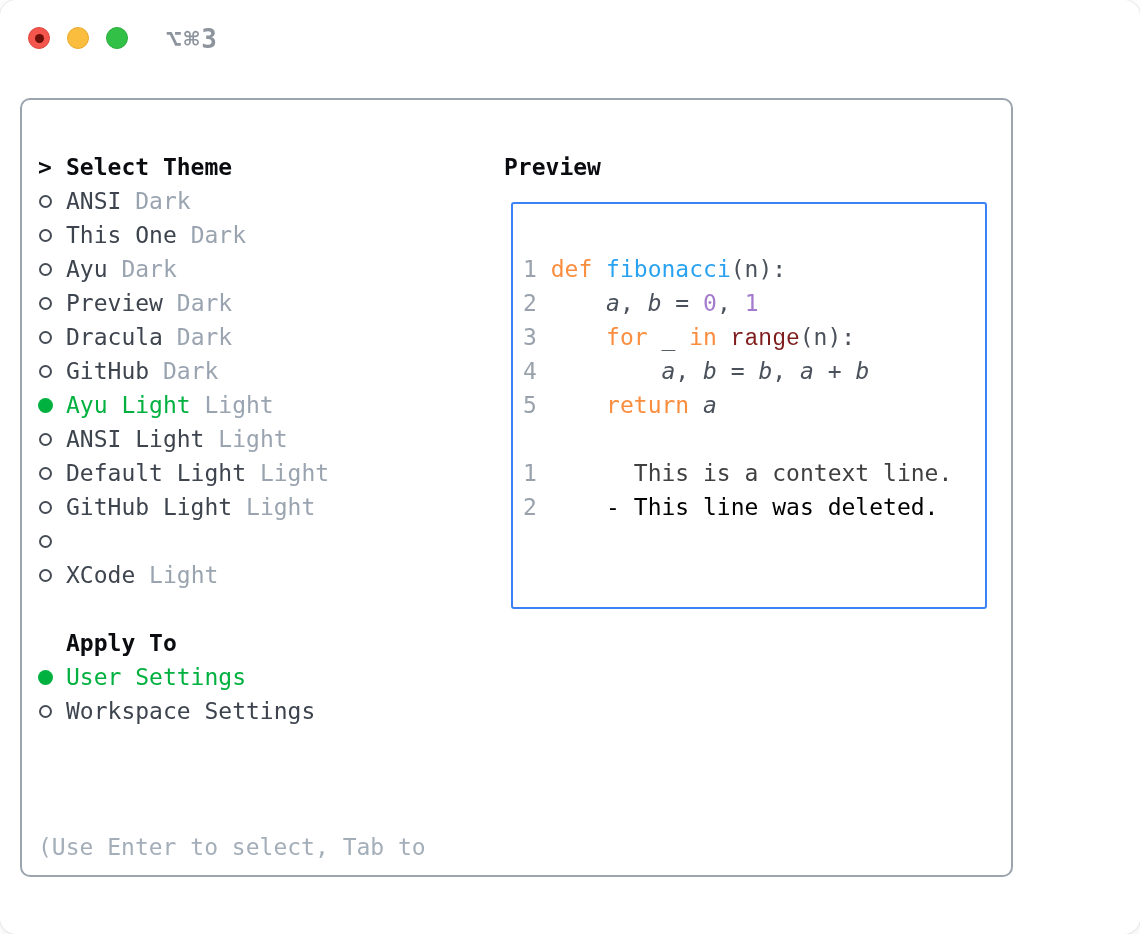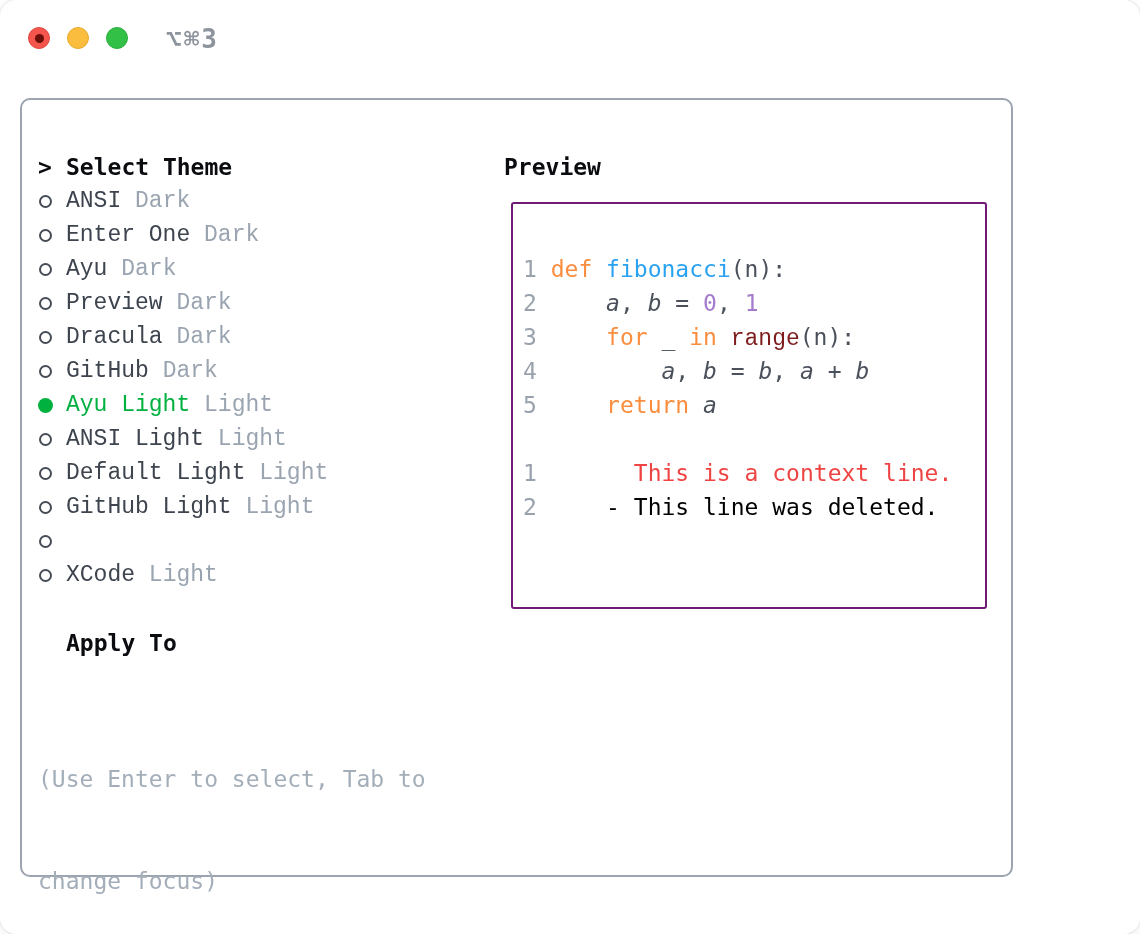--- a/index.html
+++ b/index.html
@@ -39,45 +39,45 @@
   }
   .trow { display:flex; align-items:center; height:34px; white-space:pre; }
   .mark {
     flex:0 0 28px; width:28px; display:inline-flex; align-items:center;
   }
   .circ {
     width:13px; height:13px; border:2px solid #454c56; border-radius:50%;
     margin-left:1px;
   }
   .circ.sel { width:15px; height:15px; border:none; background:#00b140; margin-left:0; }
-  .label { white-space:pre;font-family:Liberation Mono, monospace; }
+  .label { white-space:pre; }
   .header { font-weight:bold; color:#0a0c10; }
   .selname { color:#00b140; }
   .tag { color:#9aa4b0; }
   .spacer { height:34px; }
   .hint { color:#a4aeb9; white-space:pre; }
   
   .pv-header {
     position:absolute; left:482px; top:50px; height:34px;
     font-size:23px; line-height:34px; font-weight:bold; color:#0a0c10;
   }
   .pvbox {
     position:absolute; left:489px; top:102px; width:476px; height:407px;
-    border:2px solid #701a75; border-radius:3px; background:#ffffff;
+    border:2px solid #3b82f6; border-radius:3px; background:#ffffff;
   }
   .code { position:absolute; left:10px; top:48px; right:4px; }
   .cl { height:34px; white-space:pre; font-size:23px; line-height:34px; color:#4a515b; }
   .ln  { color:#99a2ac; }
   .kw  { color:#fa8d3e; }
   .fn  { color:#29a2f1; }
   .bi  { color:#7f1d1d;font-family:Liberation Mono, monospace; }
   .nm  { color:#a37acc; }
   .vr  { color:#4a515b; font-style:italic; }
   .pl  { color:#4a515b; }
-  .ctx { color:#ef4444; }
+  .ctx { color:#404040; }
   .del { color:#000000; }
   .add { color:#0cc312; }
 </style>
 </head>
 <body>
 
 <div class="window">
 
   <div class="titlebar">
     <span class="dot red">
@@ -91,40 +91,44 @@
   <div class="panel">
 
     <div class="left">
       <div class="trow header">
         <span class="mark">&gt;</span>
         <span>Select Theme</span>
       </div>
 
       <div id="theme-list">
           <div class="trow"><span class="mark"><span class="circ"></span></span><span class="label"><span class="name">ANSI</span> <span class="tag">Dark</span></span></div>
-          <div class="trow"><span class="mark"><span class="circ"></span></span><span class="label"><span class="name">Enter One</span> <span class="tag">Dark</span></span></div>
+          <div class="trow"><span class="mark"><span class="circ"></span></span><span class="label"><span class="name">This One</span> <span class="tag">Dark</span></span></div>
           <div class="trow"><span class="mark"><span class="circ"></span></span><span class="label"><span class="name">Ayu</span> <span class="tag">Dark</span></span></div>
           <div class="trow"><span class="mark"><span class="circ"></span></span><span class="label"><span class="name">Preview</span> <span class="tag">Dark</span></span></div>
           <div class="trow"><span class="mark"><span class="circ"></span></span><span class="label"><span class="name">Dracula</span> <span class="tag">Dark</span></span></div>
           <div class="trow"><span class="mark"><span class="circ"></span></span><span class="label"><span class="name">GitHub</span> <span class="tag">Dark</span></span></div>
           <div class="trow"><span class="mark"><span class="circ sel"></span></span><span class="label"><span class="name selname">Ayu Light</span> <span class="tag">Light</span></span></div>
           <div class="trow"><span class="mark"><span class="circ"></span></span><span class="label"><span class="name">ANSI Light</span> <span class="tag">Light</span></span></div>
           <div class="trow"><span class="mark"><span class="circ"></span></span><span class="label"><span class="name">Default Light</span> <span class="tag">Light</span></span></div>
           <div class="trow"><span class="mark"><span class="circ"></span></span><span class="label"><span class="name">GitHub Light</span> <span class="tag">Light</span></span></div>
           <div class="trow"><span class="mark"><span class="circ"></span></span></div>
           <div class="trow"><span class="mark"><span class="circ"></span></span><span class="label"><span class="name">XCode</span> <span class="tag">Light</span></span></div>
         </div>
 
       <div class="spacer"></div>
 
       <div class="trow header">
         <span class="mark"></span>
         <span>Apply To</span>
       </div>
 
+      <div id="apply-list">
+          <div class="trow"><span class="mark"><span class="circ sel"></span></span><span class="label"><span class="name selname">User Settings</span></span></div>
+          <div class="trow"><span class="mark"><span class="circ"></span></span><span class="label"><span class="name">Workspace Settings</span></span></div>
+        </div>
 
       <div class="spacer"></div>
 
       <div class="hint">
         <div>(Use Enter to select, Tab to</div>
         <div>change focus)</div>
       </div>
     </div>
 
     <div class="pv-header">Preview</div>

